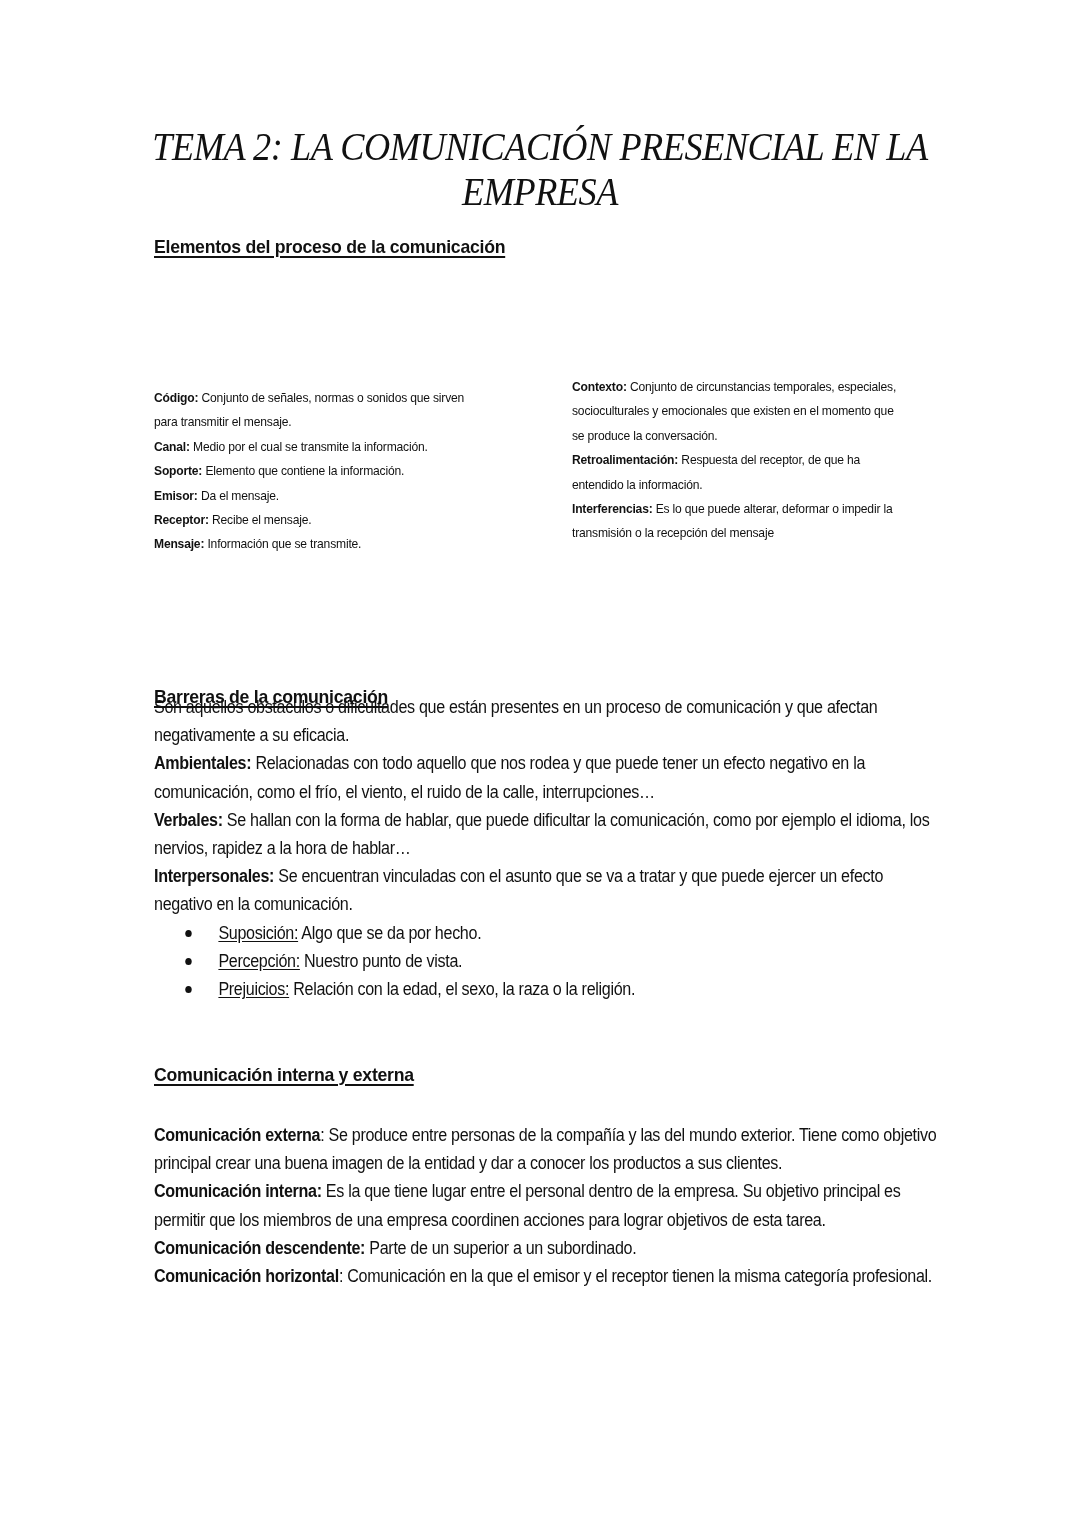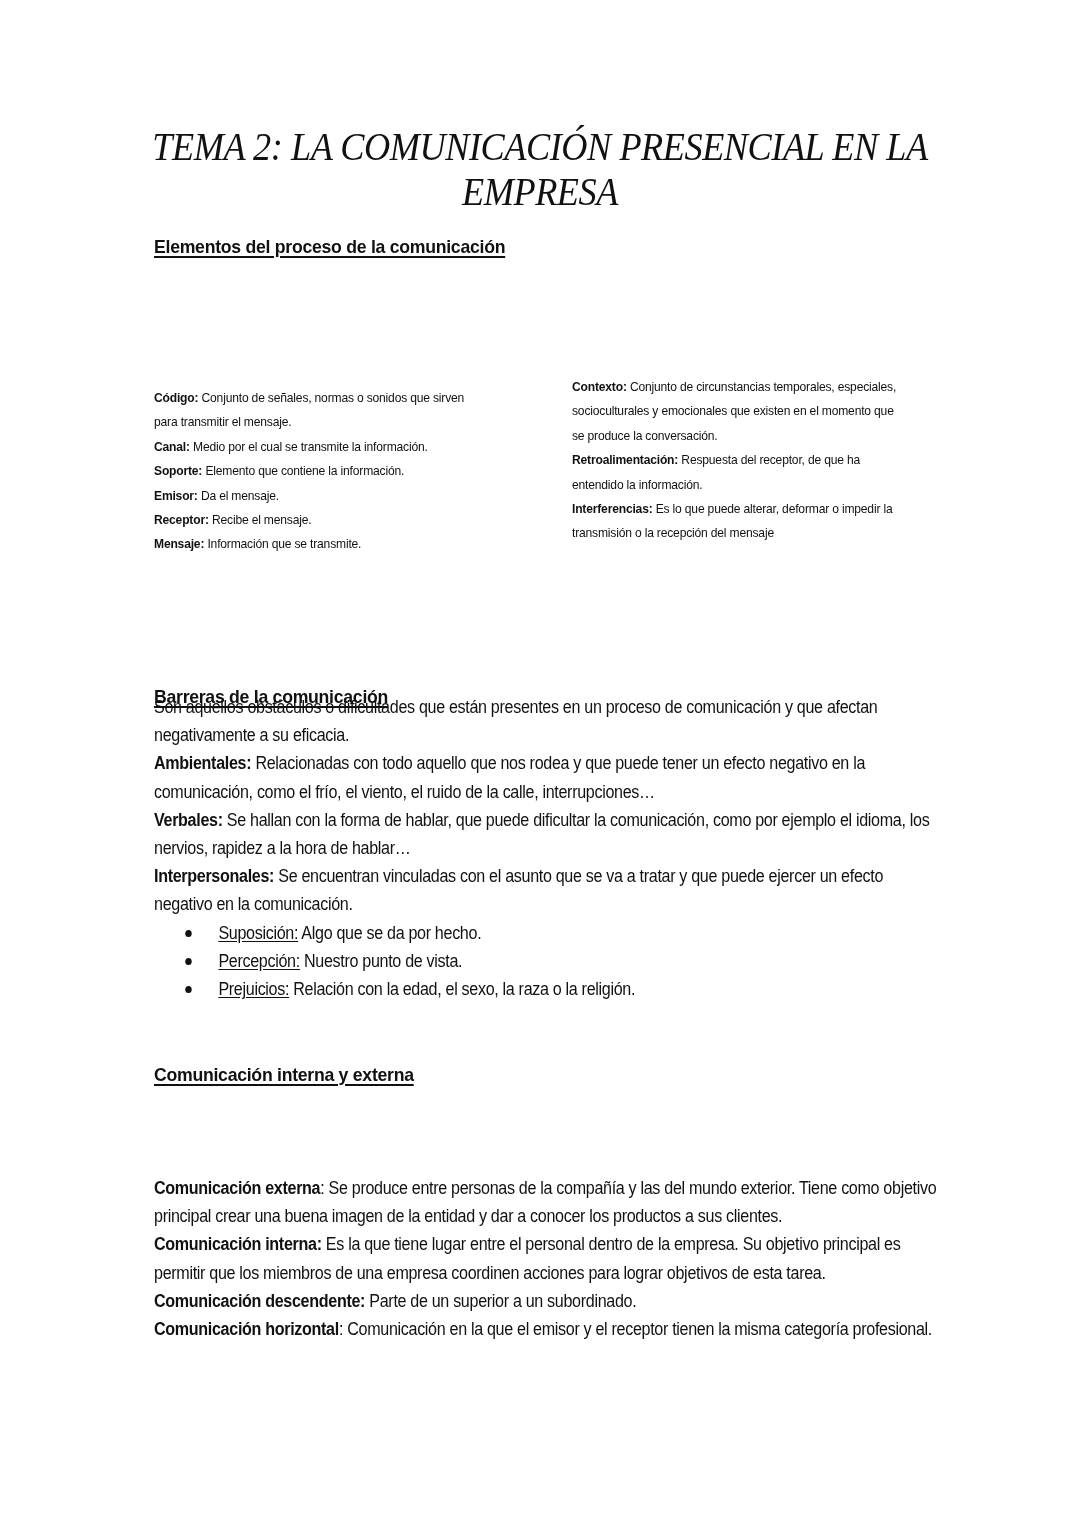--- a/index.html
+++ b/index.html
@@ -155,21 +155,21 @@
       <ul class="bullets">
         <li><span class="bullet"></span><span class="u">Suposición:</span><span> Algo que se da por hecho.</span></li>
         <li><span class="bullet"></span><span class="u">Percepción:</span><span> Nuestro punto de vista.</span></li>
         <li><span class="bullet"></span><span class="u">Prejuicios:</span><span> Relación con la edad, el sexo, la raza o la religión.</span></li>
       </ul>
     </span>
   </div>
 
   <div class="heading" style="top:1064px;">Comunicación interna y externa</div>
 
-  <div class="para" style="top:1174px;">
+  <div class="para" style="top:1121px;">
     <span class="squeeze">
       <span class="entry"><span class="term">Comunicación externa</span><span>: Se produce entre personas de la compañía y las del mundo exterior. Tiene como objetivo principal crear una buena imagen de la entidad y dar a conocer los productos a sus clientes.</span></span>
       <span class="entry"><span class="term">Comunicación interna:</span><span> Es la que tiene lugar entre el personal dentro de la empresa. Su objetivo principal es permitir que los miembros de una empresa coordinen acciones para lograr objetivos de esta tarea.</span></span>
       <span class="entry"><span class="term">Comunicación descendente:</span><span> Parte de un superior a un subordinado.</span></span>
       <span class="entry"><span class="term">Comunicación horizontal</span><span>: Comunicación en la que el emisor y el receptor tienen la misma categoría profesional.</span></span>
     </span>
   </div>
 
 </div>
 

